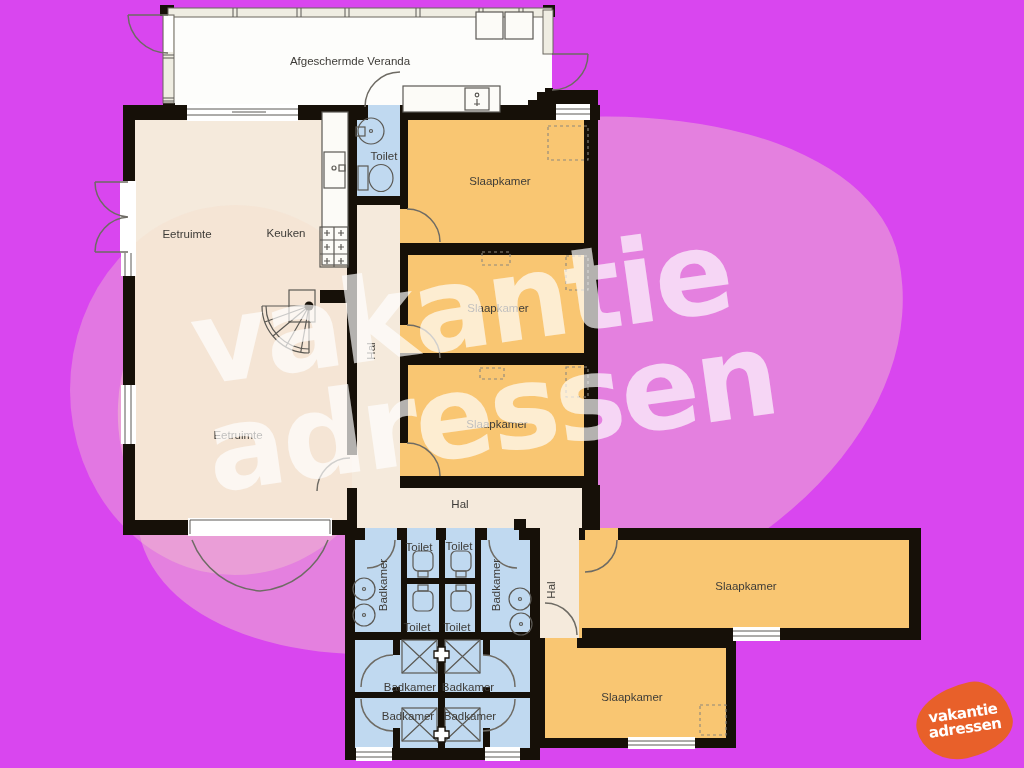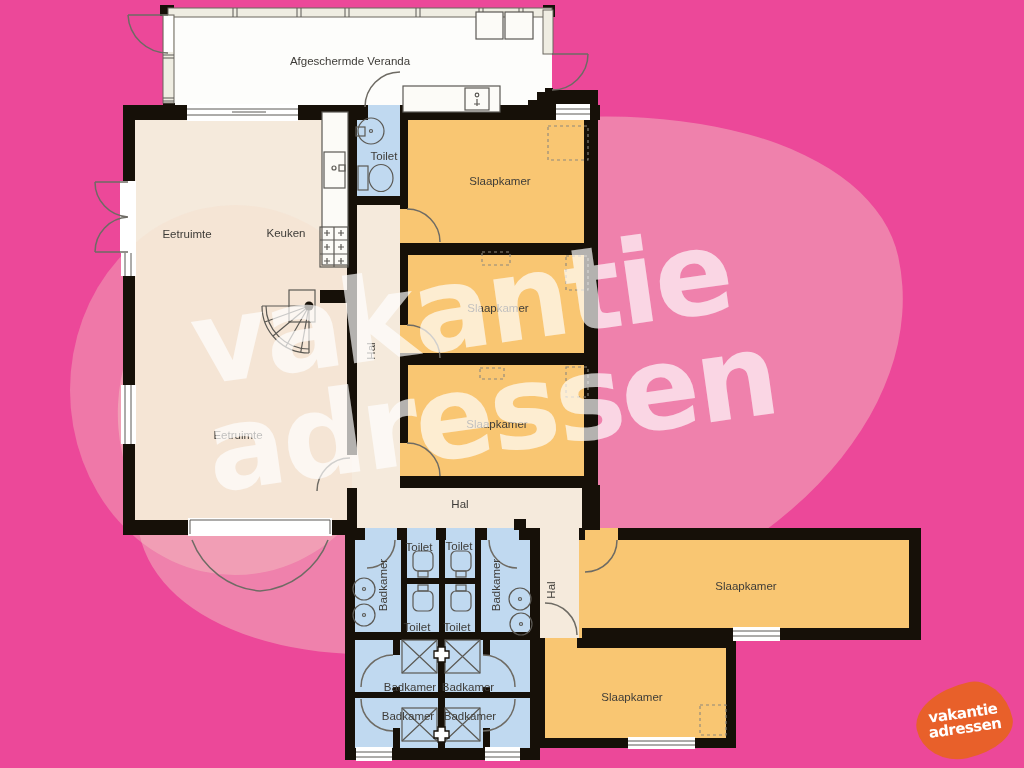--- a/index.html
+++ b/index.html
@@ -1,16 +1,16 @@
 <!DOCTYPE html>
 <html style="--bedroom: #F9C672; --living: #F5EADC; --bathroom: #C0D9F0; --wall: #161008; --door-line: #6E6B64; --label-text: #3E3C38; --blob-tint: #F6D8C8; --logo-orange: #E8602A;"><head>
 <meta charset="utf-8">
 <style>
   html,body{margin:0;padding:0;background:#fff;}
-  #stage{position:relative;width:1024px;height:768px;background:#ec4899;overflow:hidden;
+  #stage{position:relative;width:1024px;height:768px;background:#d946ef;overflow:hidden;
          font-family:"Liberation Sans",sans-serif;}
   .bg-blob{position:absolute;left:115px;top:125px;width:800px;height:505px;
            background:var(--blob-tint,#F6D8C8);opacity:.40;
            border-radius:44% 56% 58% 42%/52% 46% 62% 38%;
            transform:rotate(-12deg);z-index:0;}
   #plan-svg{position:absolute;left:0;top:0;z-index:1;}
   .room-bed{fill:var(--bedroom,#F9C672);}
   .room-liv{fill:var(--living,#F5EADC);}
   .room-bath{fill:var(--bathroom,#C0D9F0);}
   .room-white{fill:#FDFDFB;}

